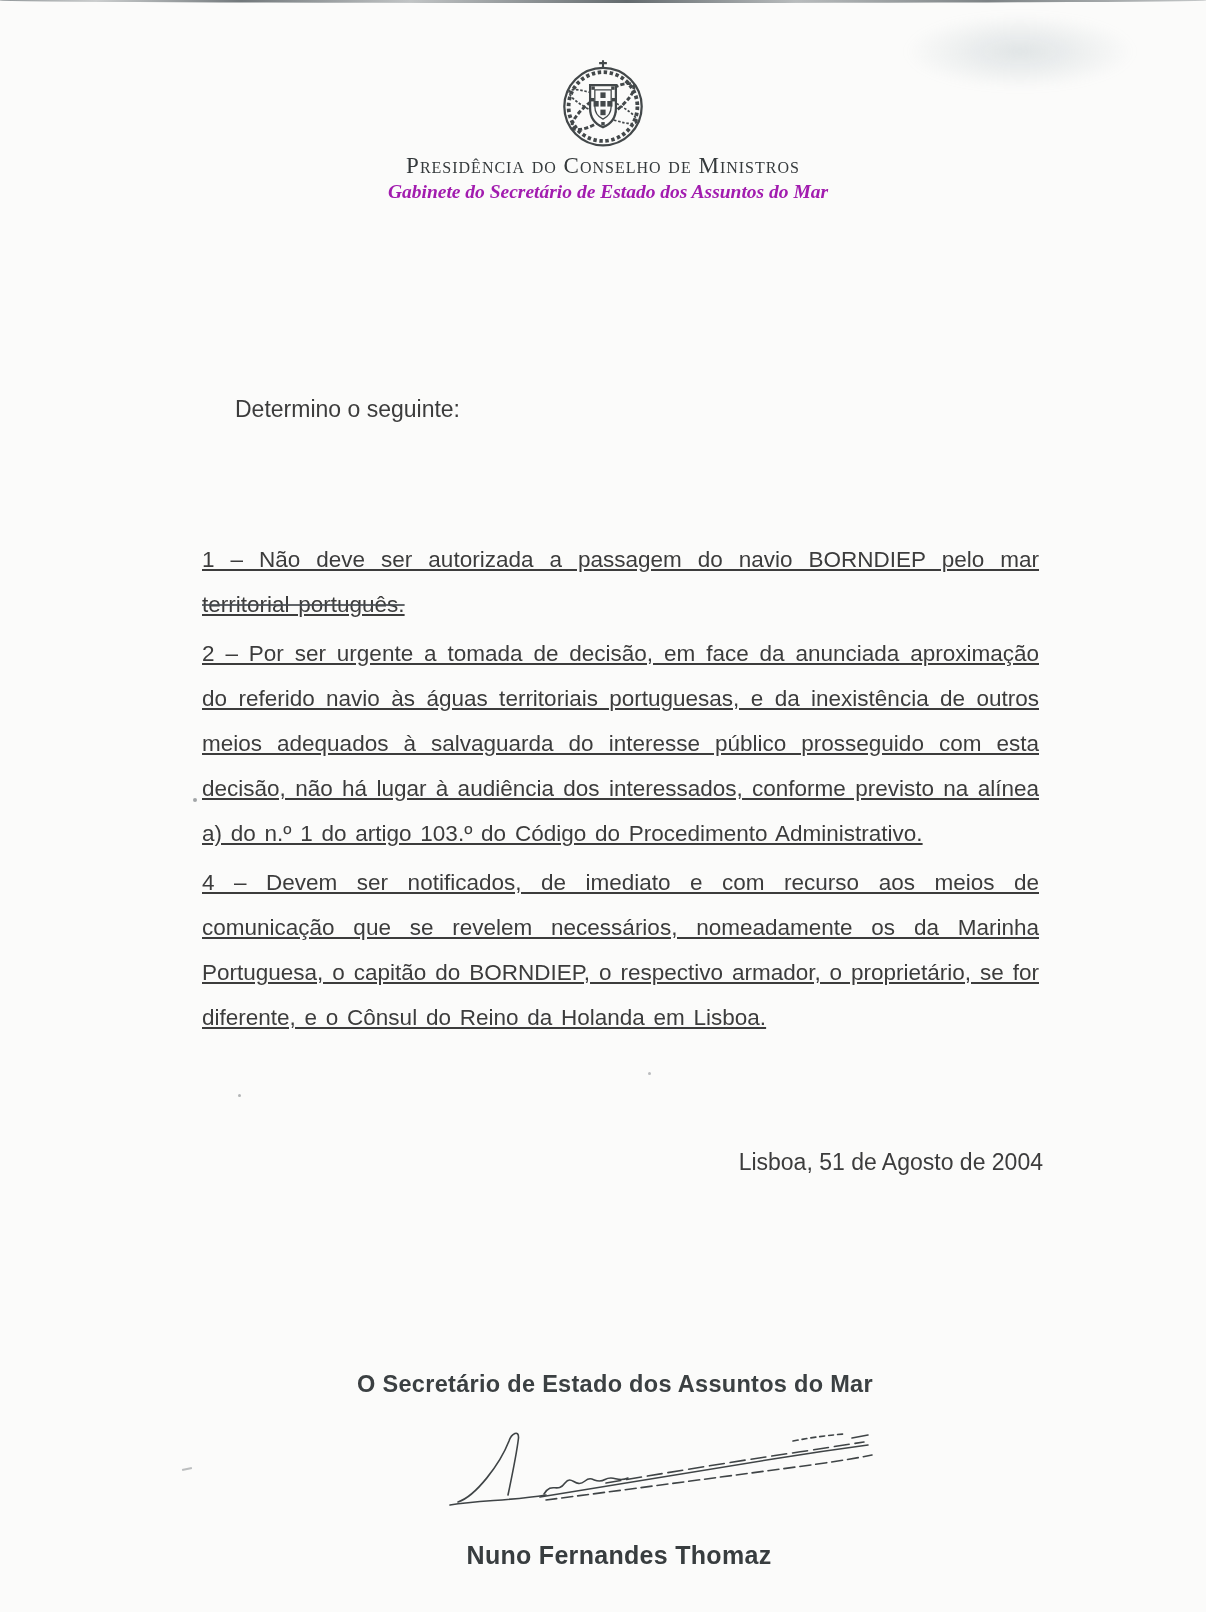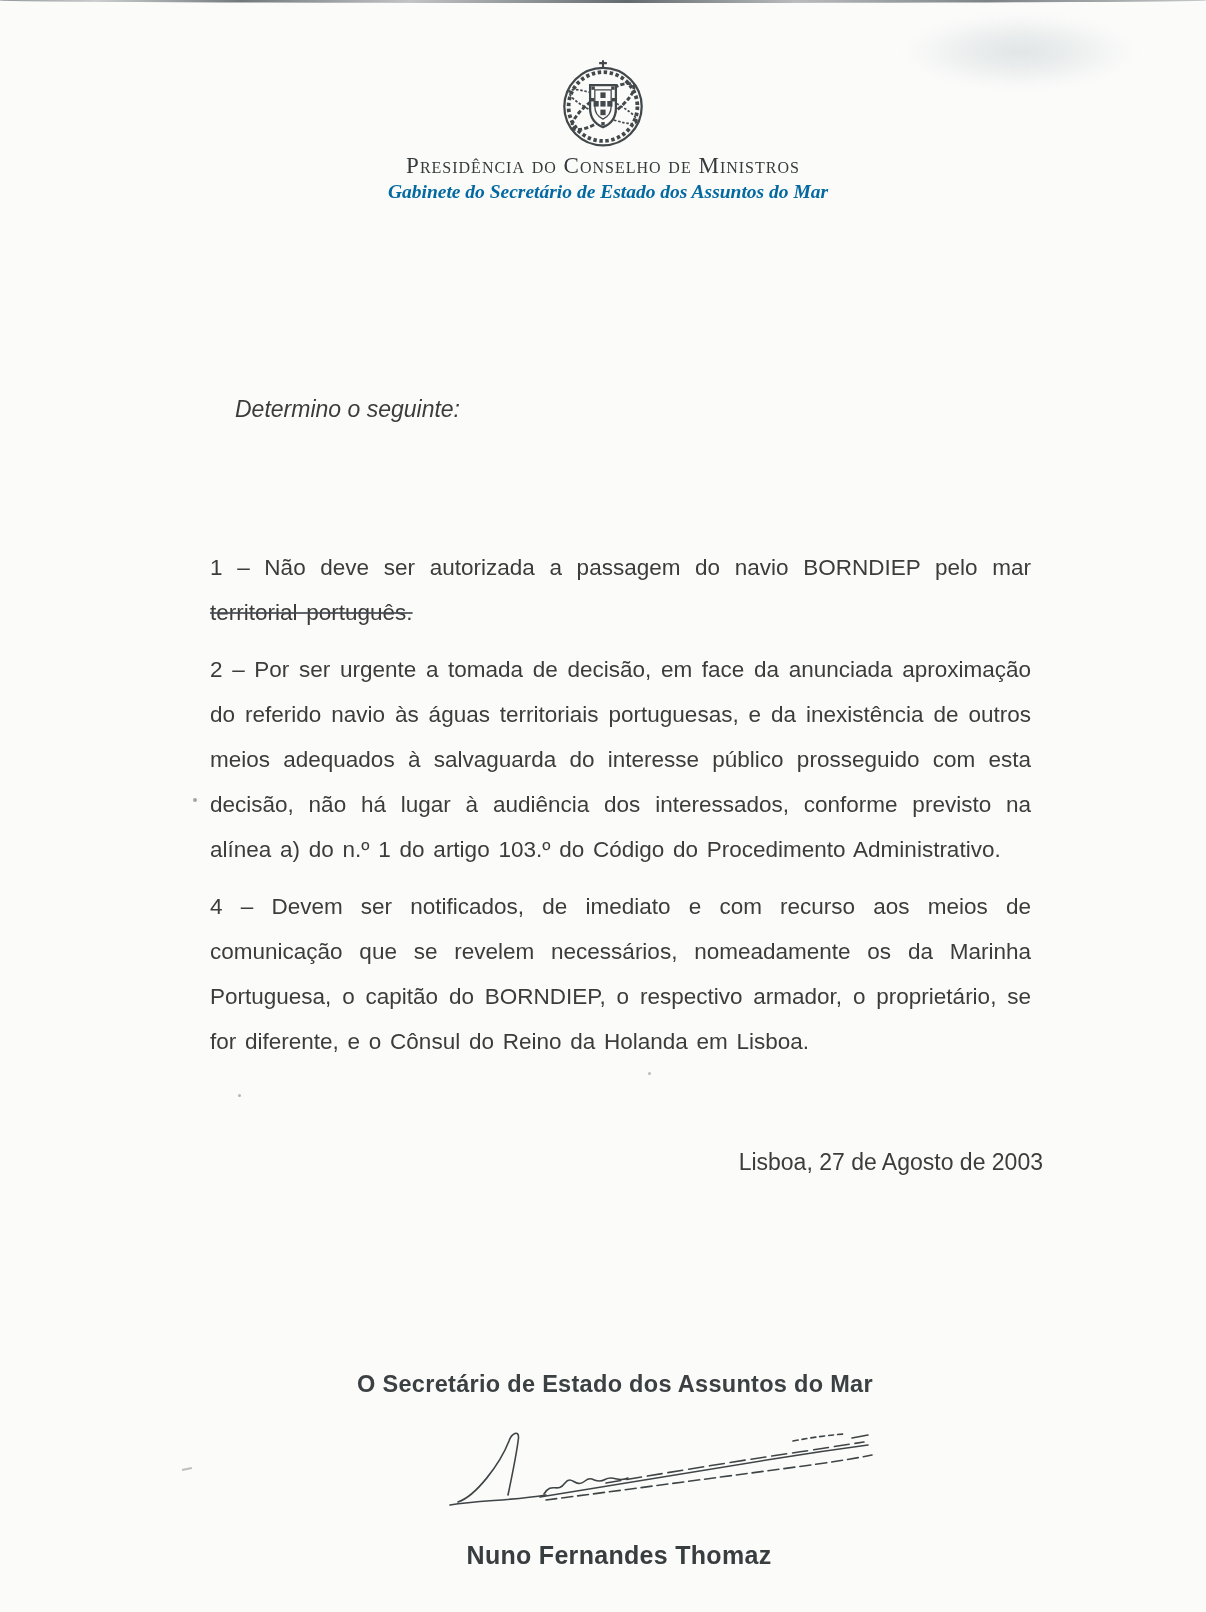--- a/index.html
+++ b/index.html
@@ -48,38 +48,38 @@
     letter-spacing: 1px;
     color: #353a3c;
     font-weight: 500;
     line-height: 1.05;
   }
   .org-subtitle {
     font-family: "Liberation Serif", serif;
     font-style: italic;
     font-weight: bold;
     font-size: 19.5px;
-    color: #0369a1;
+    color: #a21caf;
     margin-top: 3px;
     padding-left: 10px;
   }
 
   
   .intro-line {
     position: absolute; left: 235px; top: 396px;
-    font-size: 23px; color: #3c3c3c; font-style: italic;
+    font-size: 23px; color: #3c3c3c;
   }
   .body-block {
     position: absolute; left: 198px; top: 533px; width: 845px;
     font-size: 22.5px; line-height: 45px;
     color: #3c3c3c;
     text-align: justify;
     word-spacing: 2.5px;
   }
-  .body-block p { margin: 12px; }
+  .body-block p { margin: 4px; text-decoration: underline; }
   .struck {
     text-decoration: line-through;
     text-decoration-thickness: 2px;
     text-decoration-color: rgba(70,75,80,.85);
   }
   .dateline {
     position: absolute; left: 198px; top: 1149px; width: 845px;
     font-size: 23px; color: #3c3c3c;
     text-align: right;
   }
@@ -140,21 +140,21 @@
   </div>
 
   <div class="intro-line">Determino o seguinte:</div>
 
   <div class="body-block">
     <p><span>1 – Não deve ser autorizada a passagem do navio BORNDIEP pelo mar</span> <span class="struck">territorial português.</span></p>
     <p>2 – Por ser urgente a tomada de decisão, em face da anunciada aproximação do referido navio às águas territoriais portuguesas, e da inexistência de outros meios adequados à salvaguarda do interesse público prosseguido com esta decisão, não há lugar à audiência dos interessados, conforme previsto na alínea a) do n.º 1 do artigo 103.º do Código do Procedimento Administrativo.</p>
     <p>4 – Devem ser notificados, de imediato e com recurso aos meios de comunicação que se revelem necessários, nomeadamente os da Marinha Portuguesa, o capitão do BORNDIEP, o respectivo armador, o proprietário, se for diferente, e o Cônsul do Reino da Holanda em Lisboa.</p>
   </div>
 
-  <div class="dateline">Lisboa, 27 de Agosto de 2003</div>
+  <div class="dateline">Lisboa, 51 de Agosto de 2004</div>
 
   <div class="sig-title">O Secretário de Estado dos Assuntos do Mar</div>
 
   <svg class="sig-scrawl" width="435" height="95" viewBox="0 0 435 95" aria-hidden="true">
     <g stroke="#3f4446" fill="none" stroke-width="1.6" stroke-linecap="round">
       <path d="M10,80 C28,74 52,42 61,19 C63.5,11.5 71,7.5 70.5,16 C69,29 64,54 60,73"></path>
       <path d="M2,83 C32,78 62,79 98,73"></path>
       <path d="M96,72 C104,59 109,72 117,61 C124,52 127,67 137,59 C145,52.5 147,63 157,57.5 C166,52.5 169,61 180,56"></path>
       <path d="M92,75 C155,65 235,51 325,37 C356,32 390,27 420,23"></path>
       <path d="M98,78 C168,69 258,57 348,45 C378,41 404,37 424,33" stroke-dasharray="11 5"></path>

